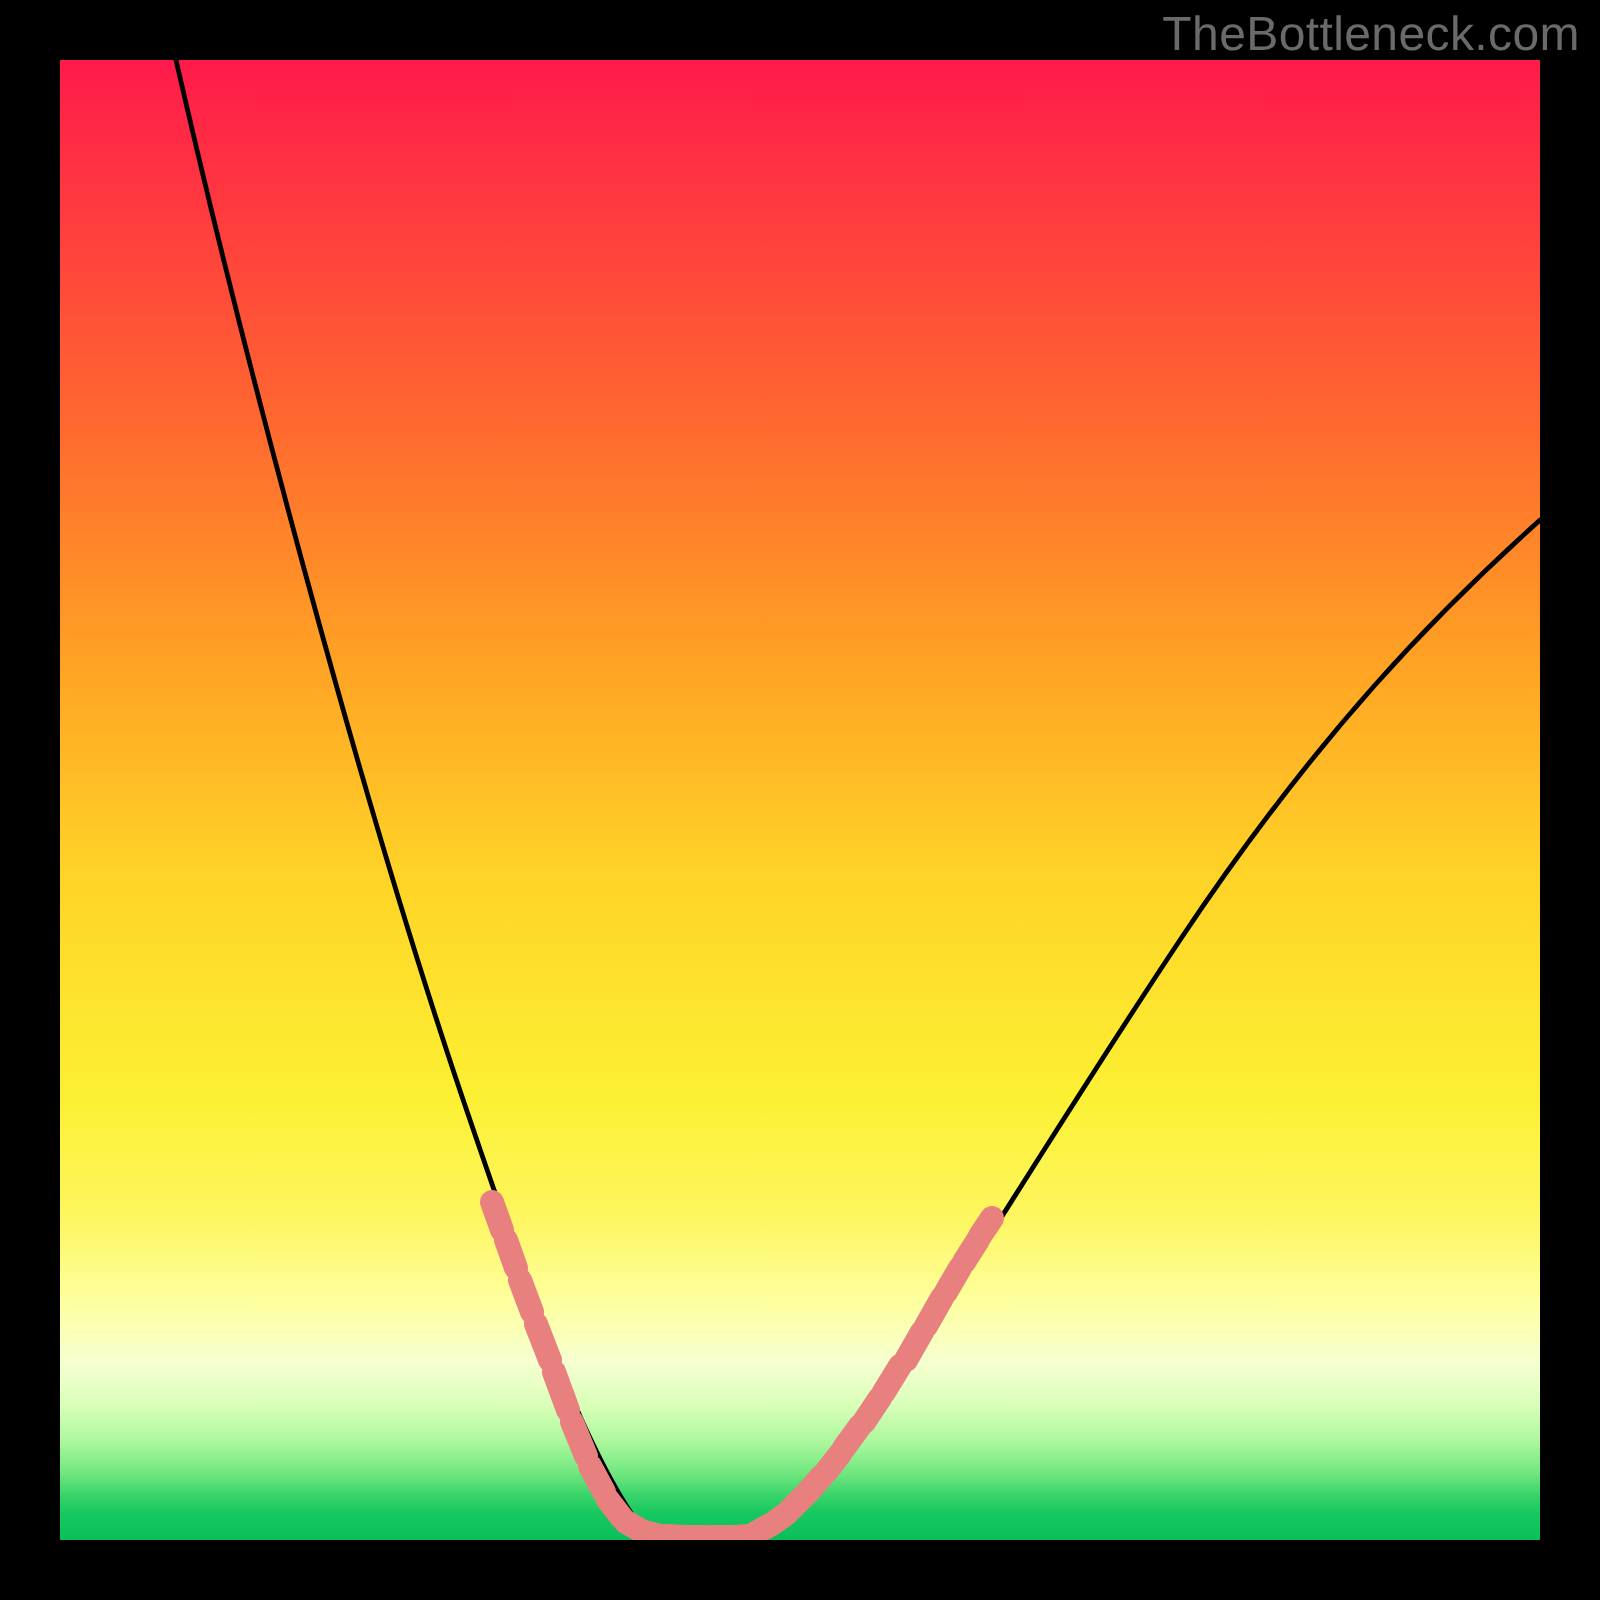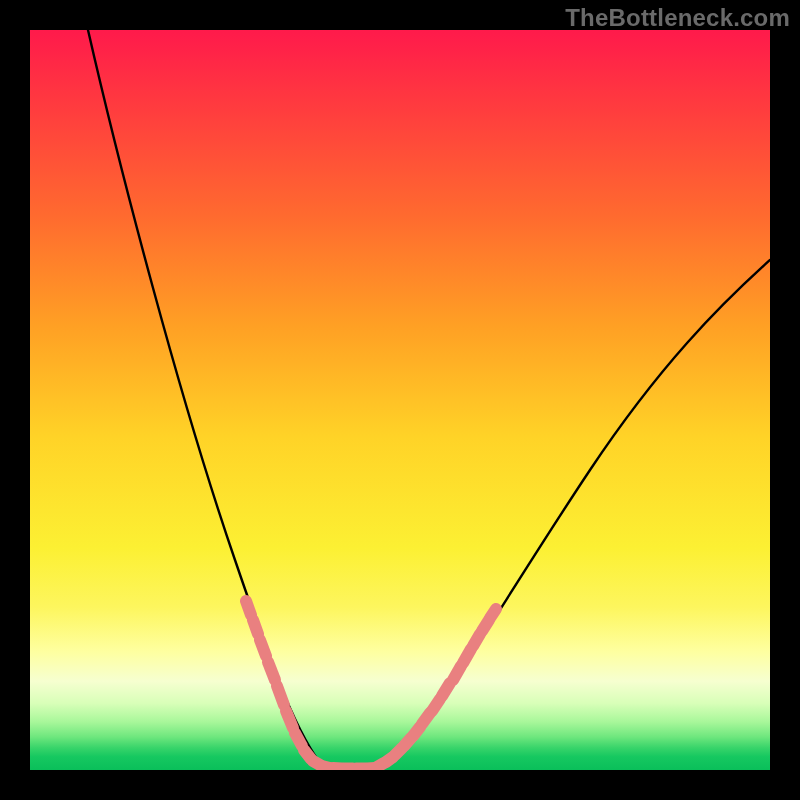--- a/index.html
+++ b/index.html
@@ -47,21 +47,21 @@
     top: 0;
     width: 740px;
     height: 740px;
   }
   .watermark {
     position: absolute;
     top: 4px;
     right: 10px;
     color: #6a6a6a;
     font-size: 24px;
-    font-weight: 700;
+    font-weight: 400;
     letter-spacing: 0.2px;
     user-select: none;
   }
 </style>
 </head>
 <body>
 
 <div class="stage">
   <div class="watermark">TheBottleneck.com</div>
 

